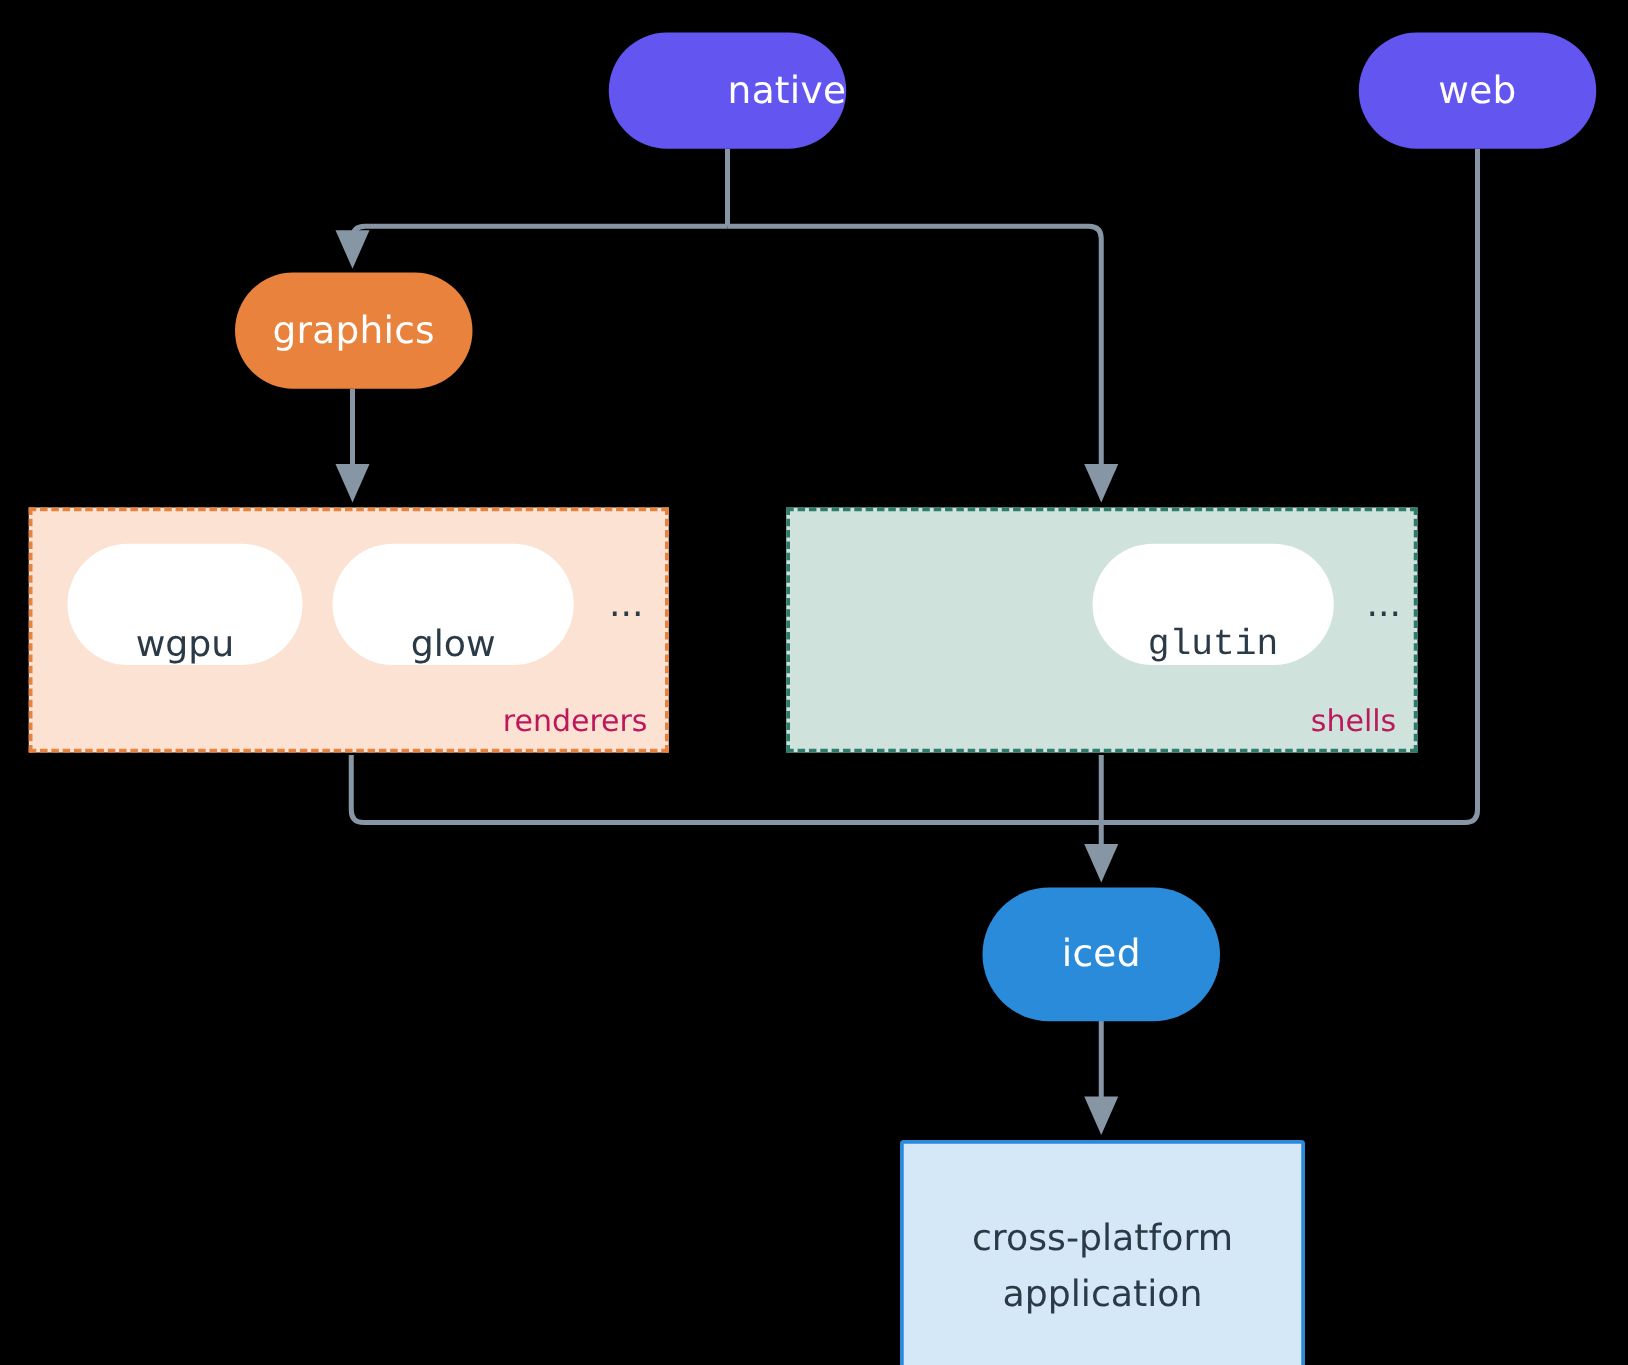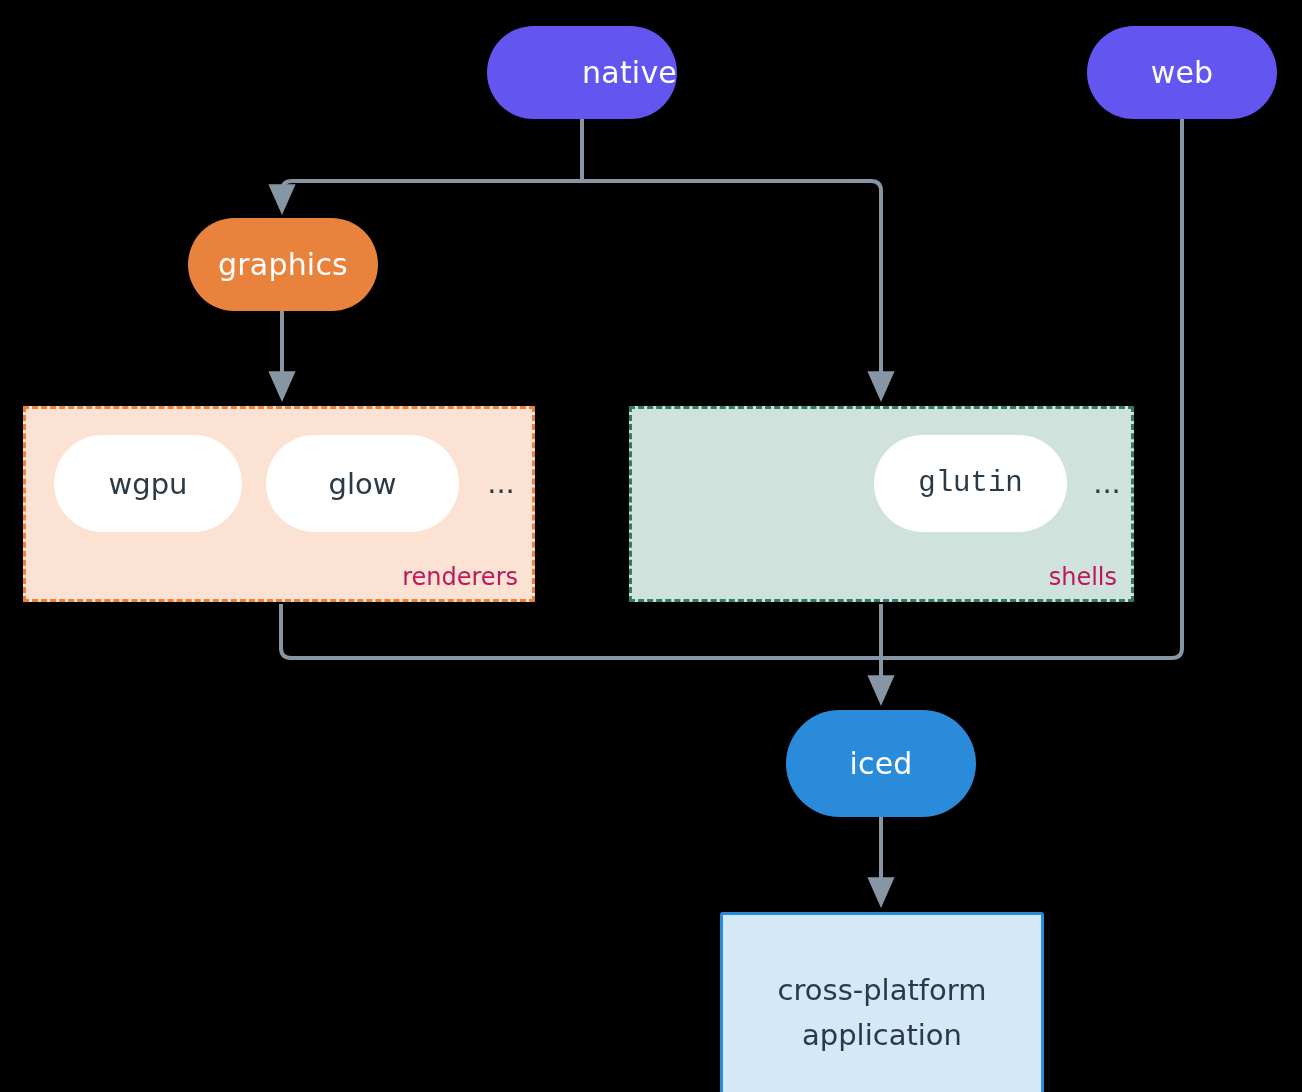--- a/index.html
+++ b/index.html
@@ -86,21 +86,21 @@
     right: 14px;
     bottom: 8px;
     font-size: 24px;
     color: #be185d;
   }
 
   
   .pill {
     position: absolute;
     display: flex;
-    align-items: center;
+    align-items: flex-end;
     justify-content: center;
     background: #ffffff;
     border-radius: 999px;
     color: #2b3a47;
     font-size: 29px;
     box-sizing: border-box;
   }
   .pill-wgpu   { left: 28px;  top: 26px; width: 188px; height: 97px; }
   .pill-glow   { left: 240px; top: 26px; width: 193px; height: 97px; }
   .pill-winit  { left: 26px;  top: 26px; width: 188px; height: 97px; }

